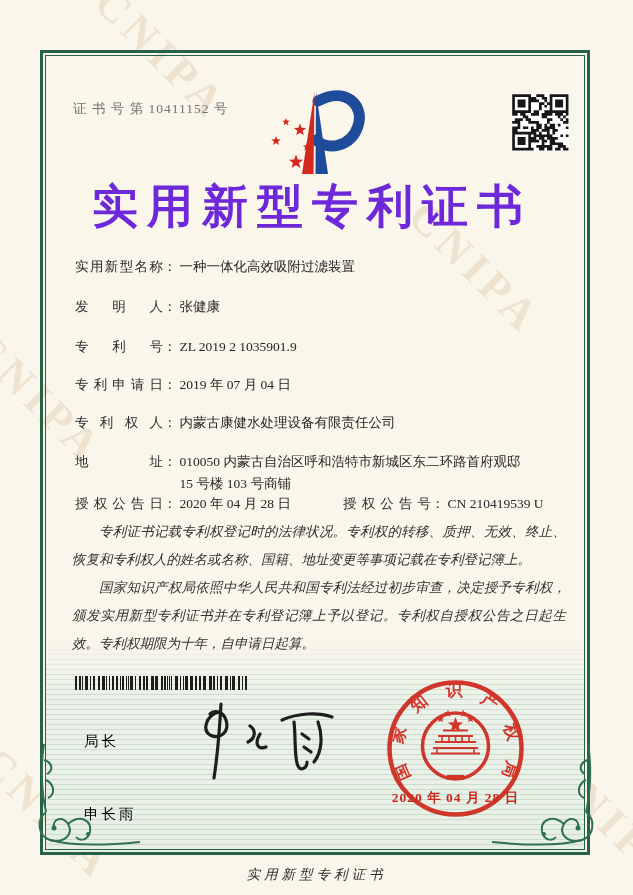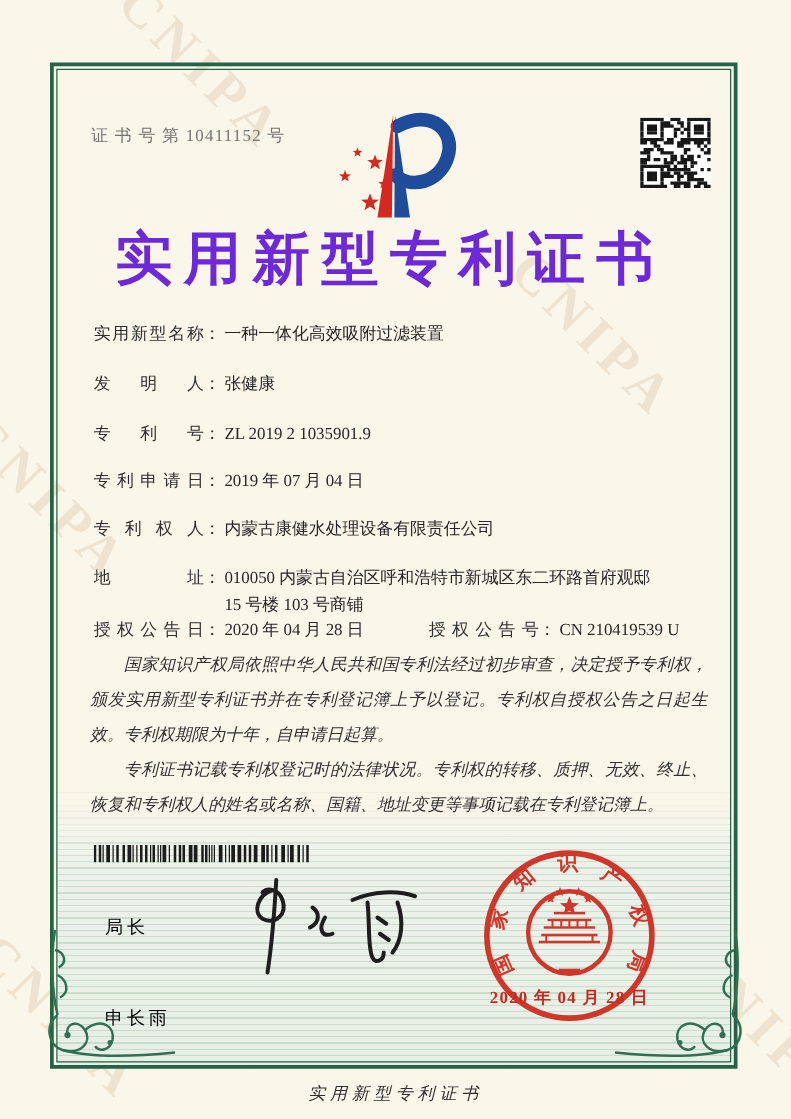--- a/index.html
+++ b/index.html
@@ -137,22 +137,22 @@
         <span class="fvalue">2020 年 04 月 28 日</span>
     </span>
     <span class="gpair">
       <span class="flabel">授权公告号</span>
         <span class="fcolon">：</span>
         <span class="fvalue">CN 210419539 U</span>
     </span>
   </div>
 
   <div class="body-text">
+    <p>专利证书记载专利权登记时的法律状况。专利权的转移、质押、无效、终止、恢复和专利权人的姓名或名称、国籍、地址变更等事项记载在专利登记簿上。</p>
     <p>国家知识产权局依照中华人民共和国专利法经过初步审查，决定授予专利权，颁发实用新型专利证书并在专利登记簿上予以登记。专利权自授权公告之日起生效。专利权期限为十年，自申请日起算。</p>
-    <p>专利证书记载专利权登记时的法律状况。专利权的转移、质押、无效、终止、恢复和专利权人的姓名或名称、国籍、地址变更等事项记载在专利登记簿上。</p>
   </div>
 
   <svg class="barcode" width="176" height="14" viewBox="0 0 176 14">
     <path id="barcode-path" fill="#1c1c1c" d="M0 0h2v14h-2zM4 0h2v14h-2zM7 0h1v14h-1zM10 0h3v14h-3zM15 0h1v14h-1zM18 0h2v14h-2zM23 0h2v14h-2zM27 0h3v14h-3zM31 0h1v14h-1zM34 0h1v14h-1zM37 0h2v14h-2zM41 0h2v14h-2zM45 0h1v14h-1zM47 0h2v14h-2zM51 0h1v14h-1zM53 0h1v14h-1zM55 0h3v14h-3zM60 0h1v14h-1zM64 0h2v14h-2zM68 0h2v14h-2zM71 0h2v14h-2zM76 0h3v14h-3zM80 0h3v14h-3zM86 0h2v14h-2zM89 0h2v14h-2zM92 0h1v14h-1zM94 0h1v14h-1zM96 0h1v14h-1zM100 0h3v14h-3zM105 0h1v14h-1zM108 0h1v14h-1zM110 0h3v14h-3zM115 0h3v14h-3zM120 0h2v14h-2zM124 0h2v14h-2zM128 0h3v14h-3zM134 0h3v14h-3zM138 0h2v14h-2zM142 0h1v14h-1zM145 0h2v14h-2zM150 0h3v14h-3zM155 0h1v14h-1zM157 0h3v14h-3zM163 0h2v14h-2zM167 0h1v14h-1zM170 0h2v14h-2z"></path>
   </svg>
 
   <div class="signer signer-title">局长</div>
   <div class="signer signer-name">申长雨</div>
 
   <svg class="signature" width="152" height="88" viewBox="0 0 152 88">

